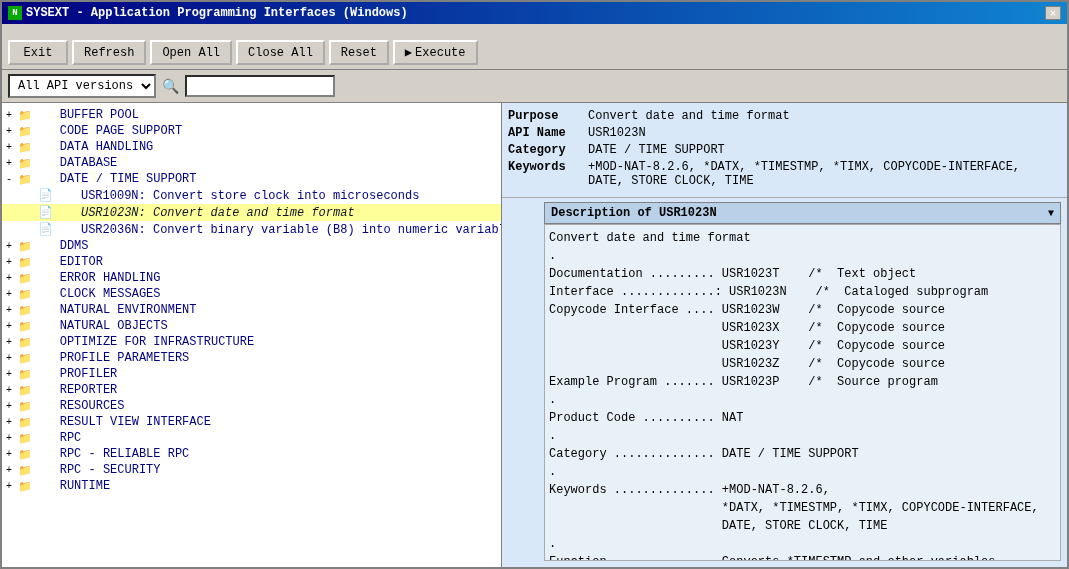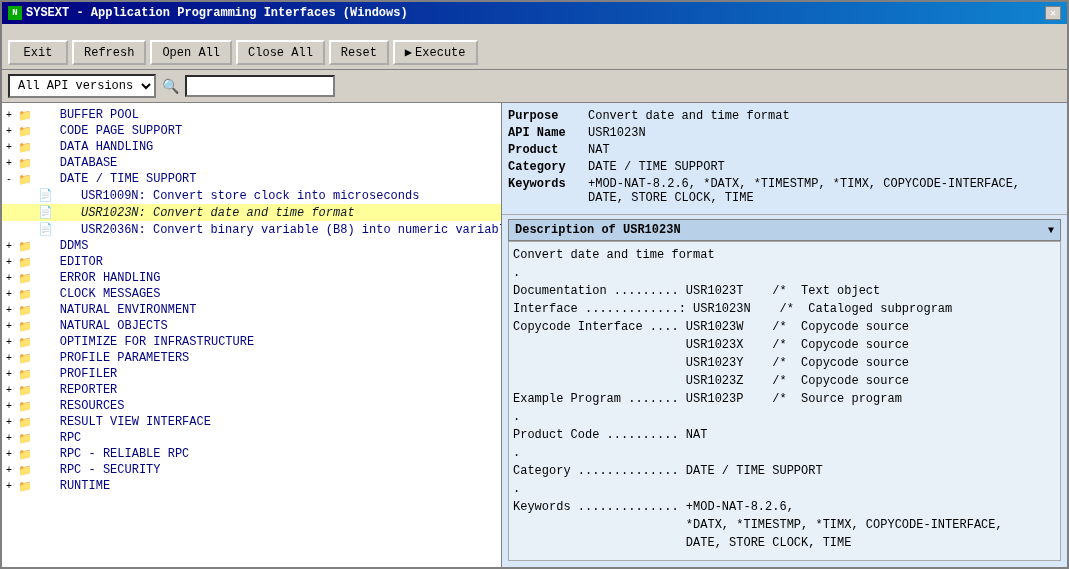--- a/index.html
+++ b/index.html
@@ -188,20 +188,21 @@
     }
     .detail-value {
       color: #000000;
       flex: 1;
     }
     .detail-desc {
       flex: 1;
       display: flex;
       flex-direction: column;
       overflow: hidden;
+      padding-left: 36px;
     }
     .desc-header {
       background: #b8d0e8;
       border: 1px solid #808080;
       padding: 3px 6px;
       display: flex;
       align-items: center;
       justify-content: space-between;
       font-family: "Courier New", monospace;
       font-size: 12px;
@@ -404,24 +405,20 @@
 
     <div class="detail-panel">
       <div class="detail-top">
         <div class="detail-row">
           <span class="detail-label">Purpose</span>
           <span class="detail-value">Convert date and time format</span>
         </div>
         <div class="detail-row">
           <span class="detail-label">API Name</span>
           <span class="detail-value">USR1023N</span>
-        </div>
-        <div class="detail-row">
-          <span class="detail-label">Product</span>
-          <span class="detail-value">NAT</span>
         </div>
         <div class="detail-row">
           <span class="detail-label">Category</span>
           <span class="detail-value">DATE / TIME SUPPORT</span>
         </div>
         <div class="detail-row">
           <span class="detail-label">Keywords</span>
           <span class="detail-value">+MOD-NAT-8.2.6, *DATX, *TIMESTMP, *TIMX, COPYCODE-INTERFACE, DATE, STORE CLOCK, TIME</span>
         </div>
       </div>

